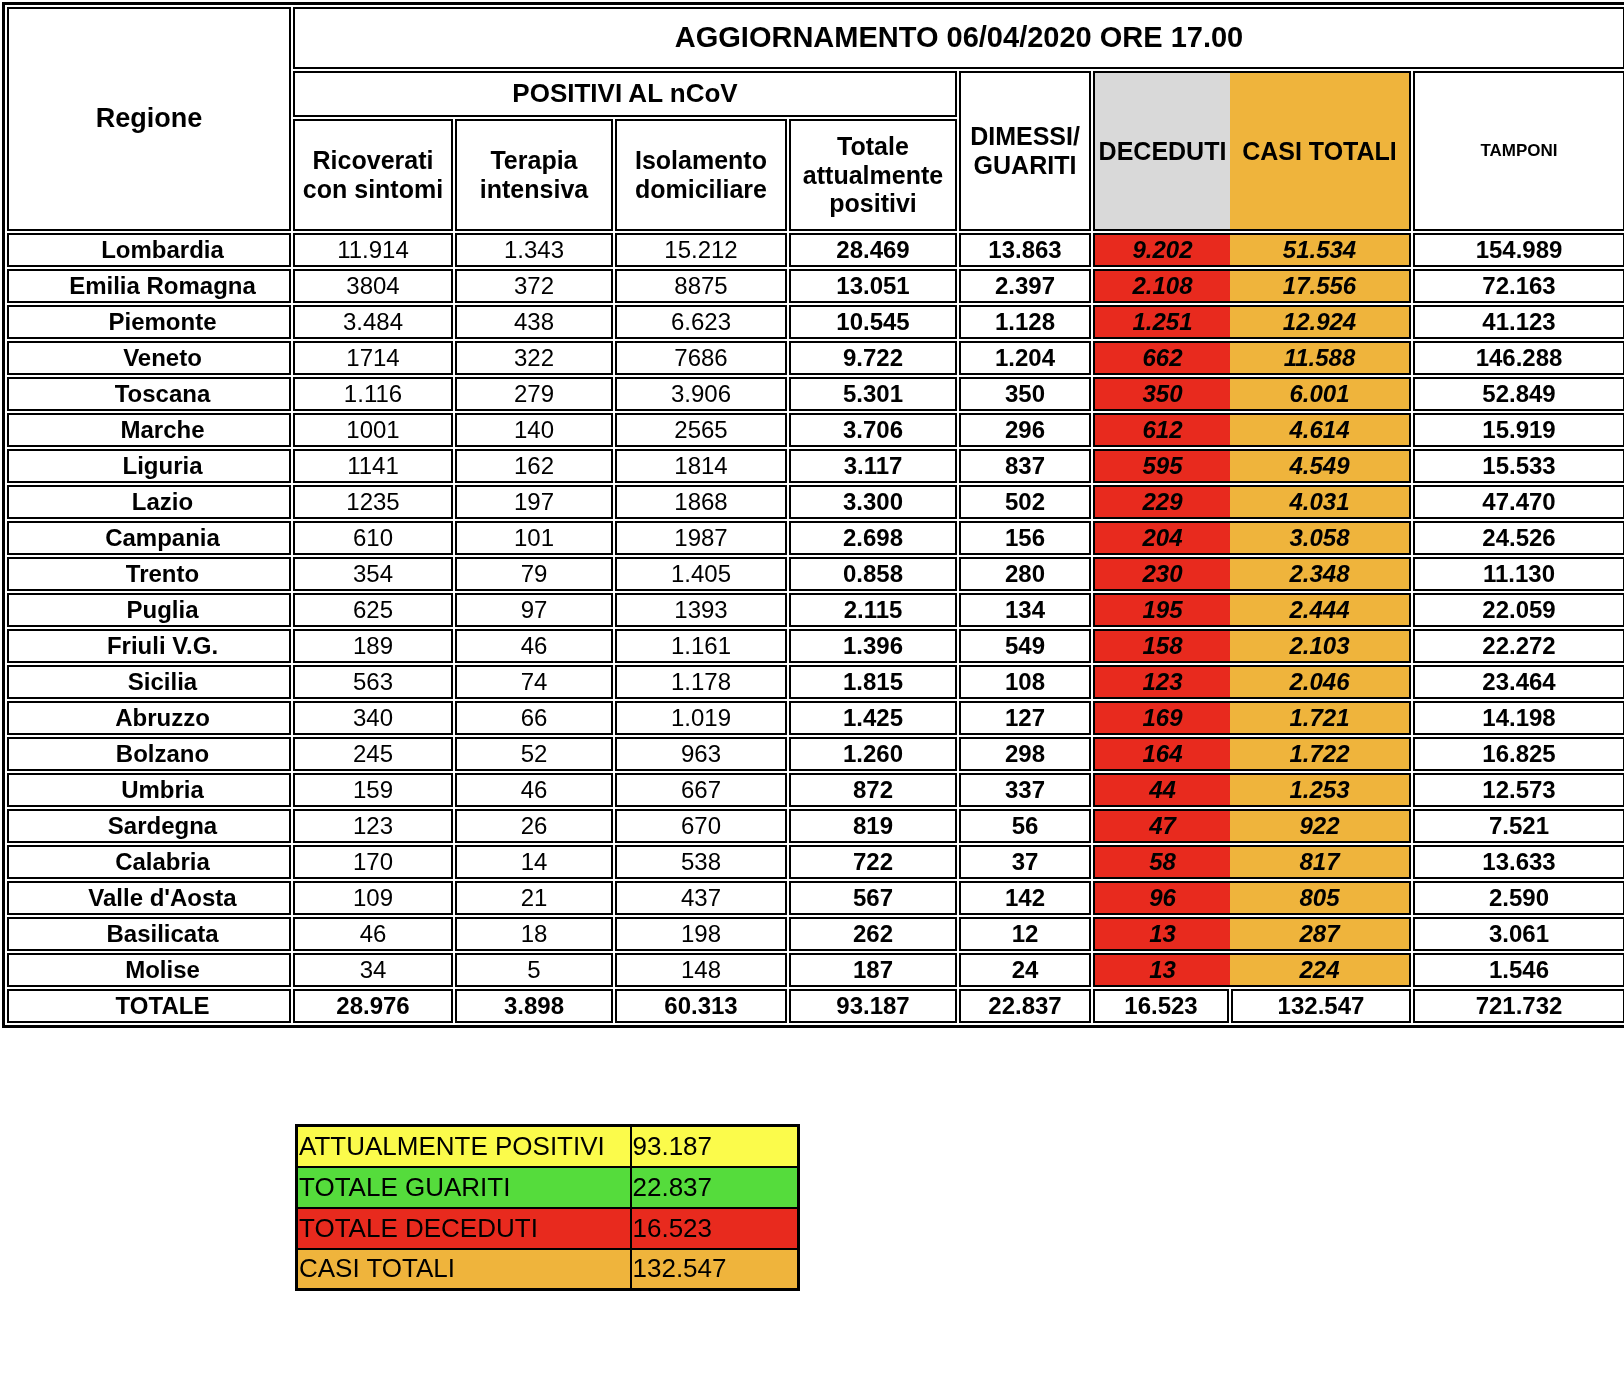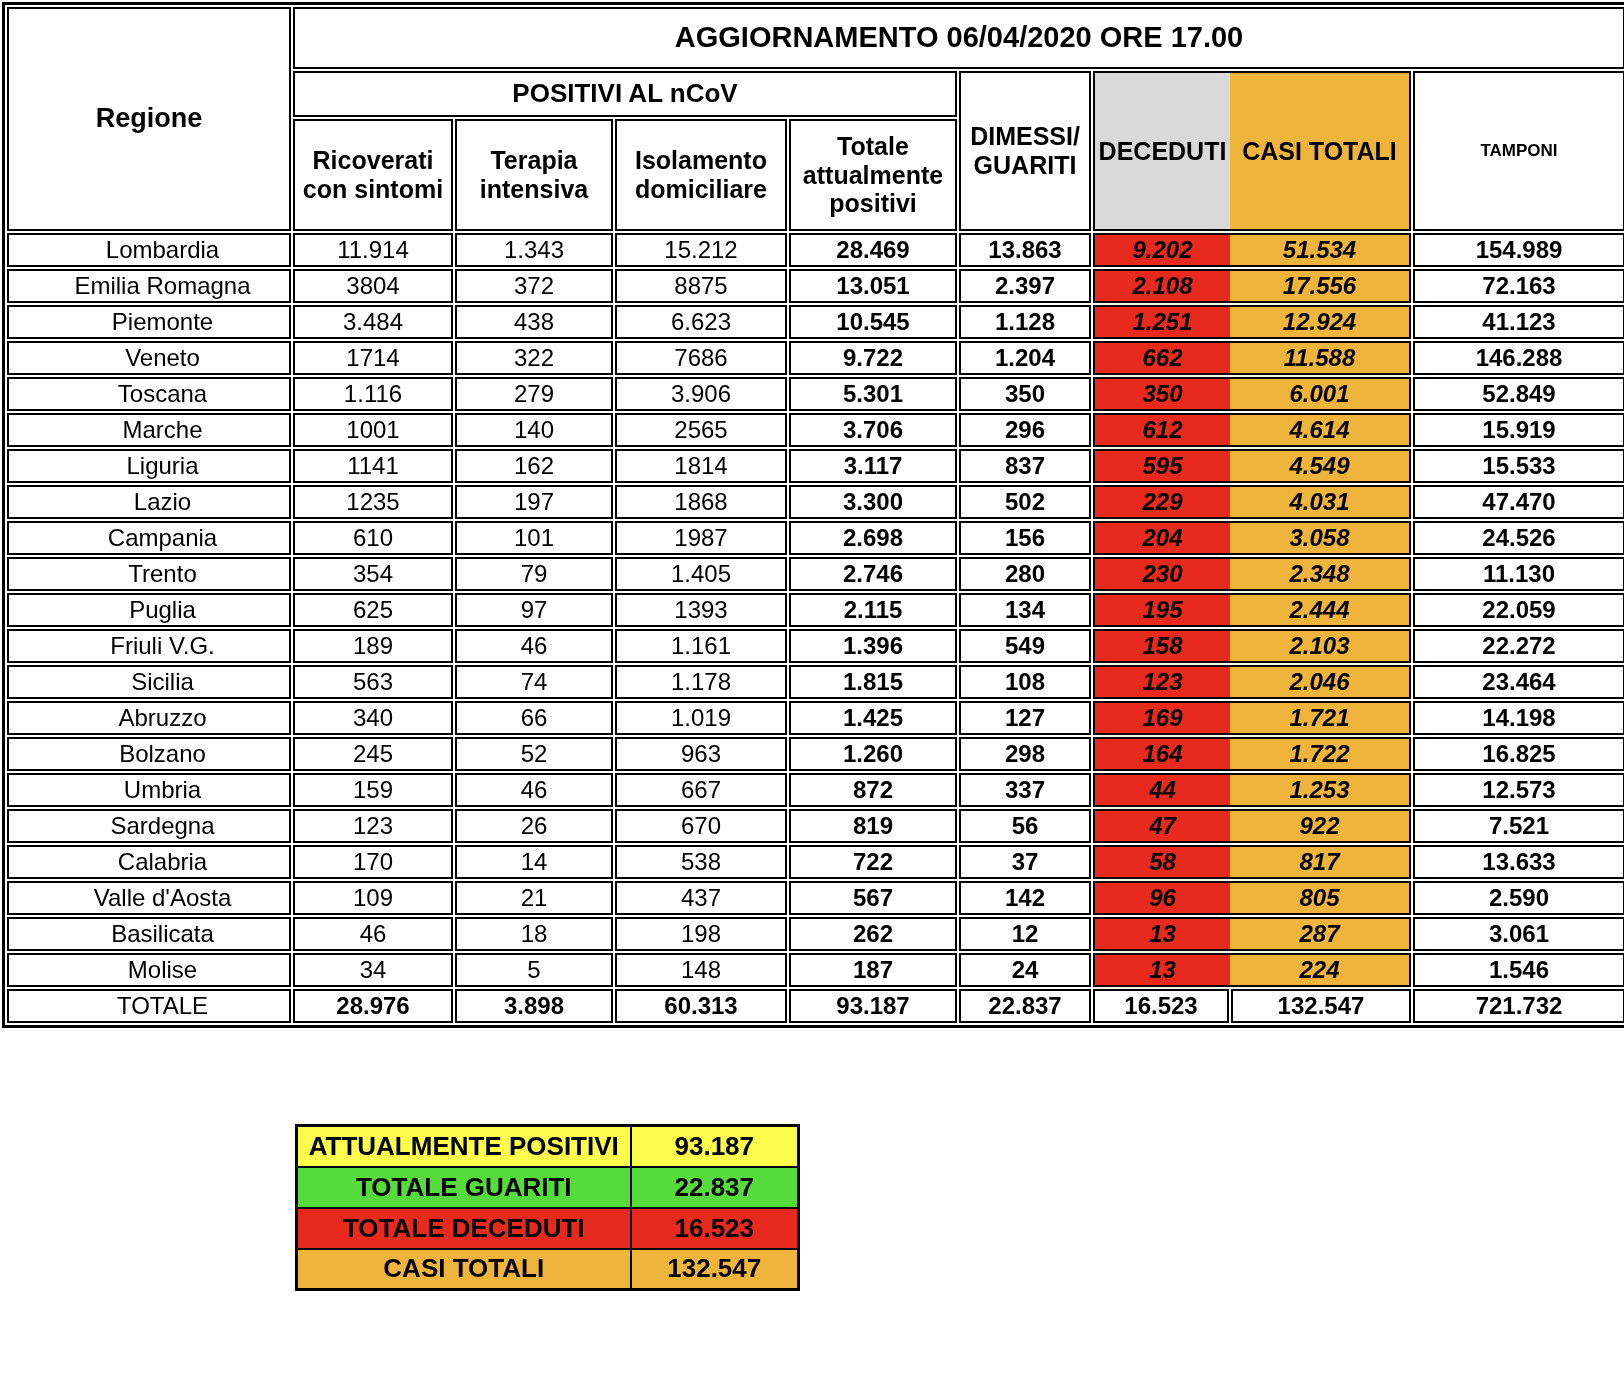--- a/index.html
+++ b/index.html
@@ -31,21 +31,21 @@
   .dimessi{font-size:25px;line-height:1.4;}
   .tamp-hd{font-size:17px;}
 
   
   .bl4{border-left-width:5px;}
   .tt{border-top-width:4px;}
 
   
   td.data{height:34px;font-size:24px;}
   .b{font-weight:bold;}
-  .region{background:#fff;font-weight:normal;font-size:24px;padding-left:28px;}
+  .region{background:#fff;font-weight:bold;font-size:24px;padding-left:28px;}
   .y{background:#FBFB4B;}
   .g{background:#55DC3C;}
   .r{background:#E82A1E;}
   .o{background:#EFB43C;}
   .t{background:#C8C8C8;}
 
   
   td.merged{padding:12px;position:relative;background:#D9D9D9;}
   .halves{position:absolute;top:0;left:0;right:0;bottom:0;display:flex;}
   .half{display:flex;align-items:center;justify-content:center;}
@@ -60,23 +60,23 @@
   
   table.summary{
     border-collapse:collapse;
     border:3px solid #000;
     margin:96px 0 0 293px;
     table-layout:fixed;
   }
   table.summary td{
     border:2px solid #000;
     box-sizing:border-box;
-    text-align:center;
+    text-align:left;
     vertical-align:middle;
-    font-weight:bold;
+    font-weight:normal;
     font-size:26px;
     height:41px;
   }
   .sum-label{width:334px;}
   .sum-value{width:168px;}
 </style>
 </head>
 <body>
 
 <div class="page">
@@ -253,21 +253,21 @@
               <div class="half half-r horange num">3.058</div>
             </div>
           </td>
           <td class="data t b">24.526</td>
         </tr>
         <tr>
           <td class="data region">Trento</td>
           <td class="data y bl4">354</td>
           <td class="data y">79</td>
           <td class="data y">1.405</td>
-          <td class="data y b">2.746</td>
+          <td class="data y b">0.858</td>
           <td class="data g b bl4">280</td>
           <td class="data merged bl4" colspan="2">
             <div class="halves">
               <div class="half half-l hred num">230</div>
               <div class="half half-r horange num">2.348</div>
             </div>
           </td>
           <td class="data t b">11.130</td>
         </tr>
         <tr>

